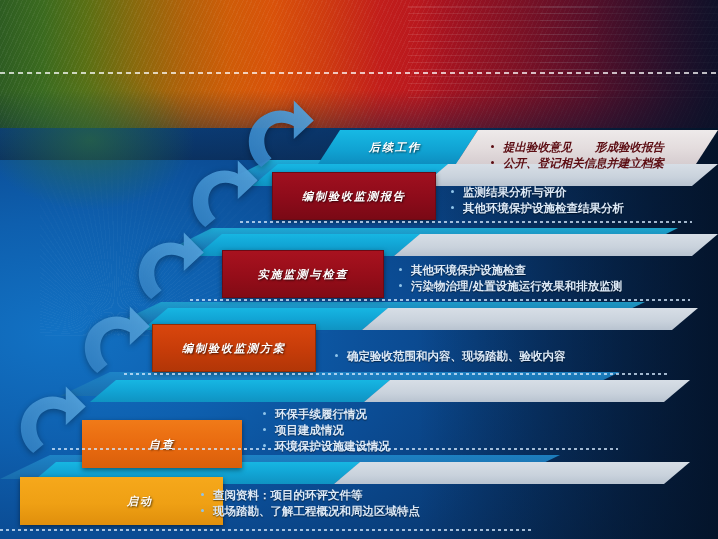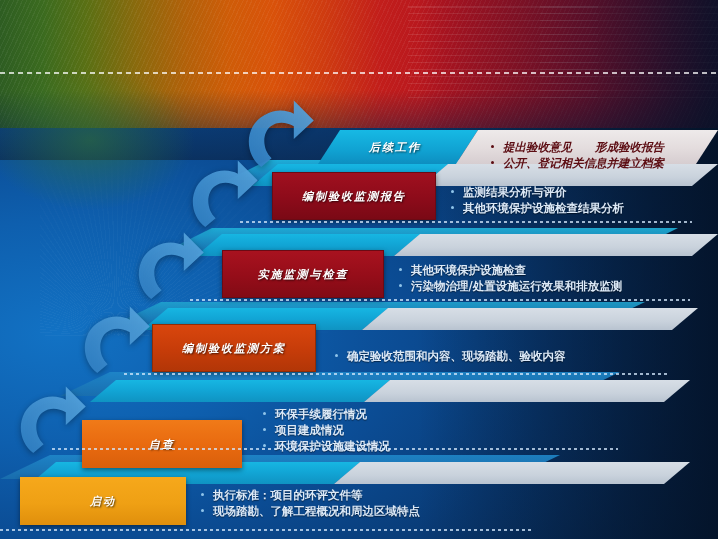--- a/index.html
+++ b/index.html
@@ -163,25 +163,25 @@
   <div class="stairs">
 
     <div class="step">
       <div class="riser" style="left:0px;top:455px;width:560px;height:24px;
            clip-path:polygon(50px 0,560px 0,510px 24px,0 24px);
            background:linear-gradient(180deg,#1f87c9 0%,#1a6fae 100%);opacity:.9;"></div>
       <div class="slab" style="left:30px;top:462px;width:660px;">
         <div class="cy" style="width:330px;"></div>
         <div class="pale" style="left:304px;width:356px;"></div>
       </div>
-      <div class="label-block lb-amber" style="left:20px;top:477px;width:166px;height:48px;">
+      <div class="label-block lb-amber" style="left:20px;top:477px;width:166px;height:48px;padding-left:37px;">
         <span>启动</span>
       </div>
       <ul class="bullets b-light" style="left:192px;top:479px;">
-        <li>执行标准：项目的环评文件等</li>
+        <li>查阅资料：项目的环评文件等</li>
         <li>现场踏勘、了解工程概况和周边区域特点</li>
       </ul>
       <div class="dotline" style="left:0px;top:529px;width:532px;"></div>
     </div>
 
     <div class="step">
       <div class="riser" style="left:60px;top:372px;width:560px;height:24px;
            clip-path:polygon(50px 0,560px 0,510px 24px,0 24px);
            background:linear-gradient(180deg,#1f87c9 0%,#1a6fae 100%);opacity:.9;"></div>
       <div class="slab" style="left:90px;top:380px;width:600px;">

